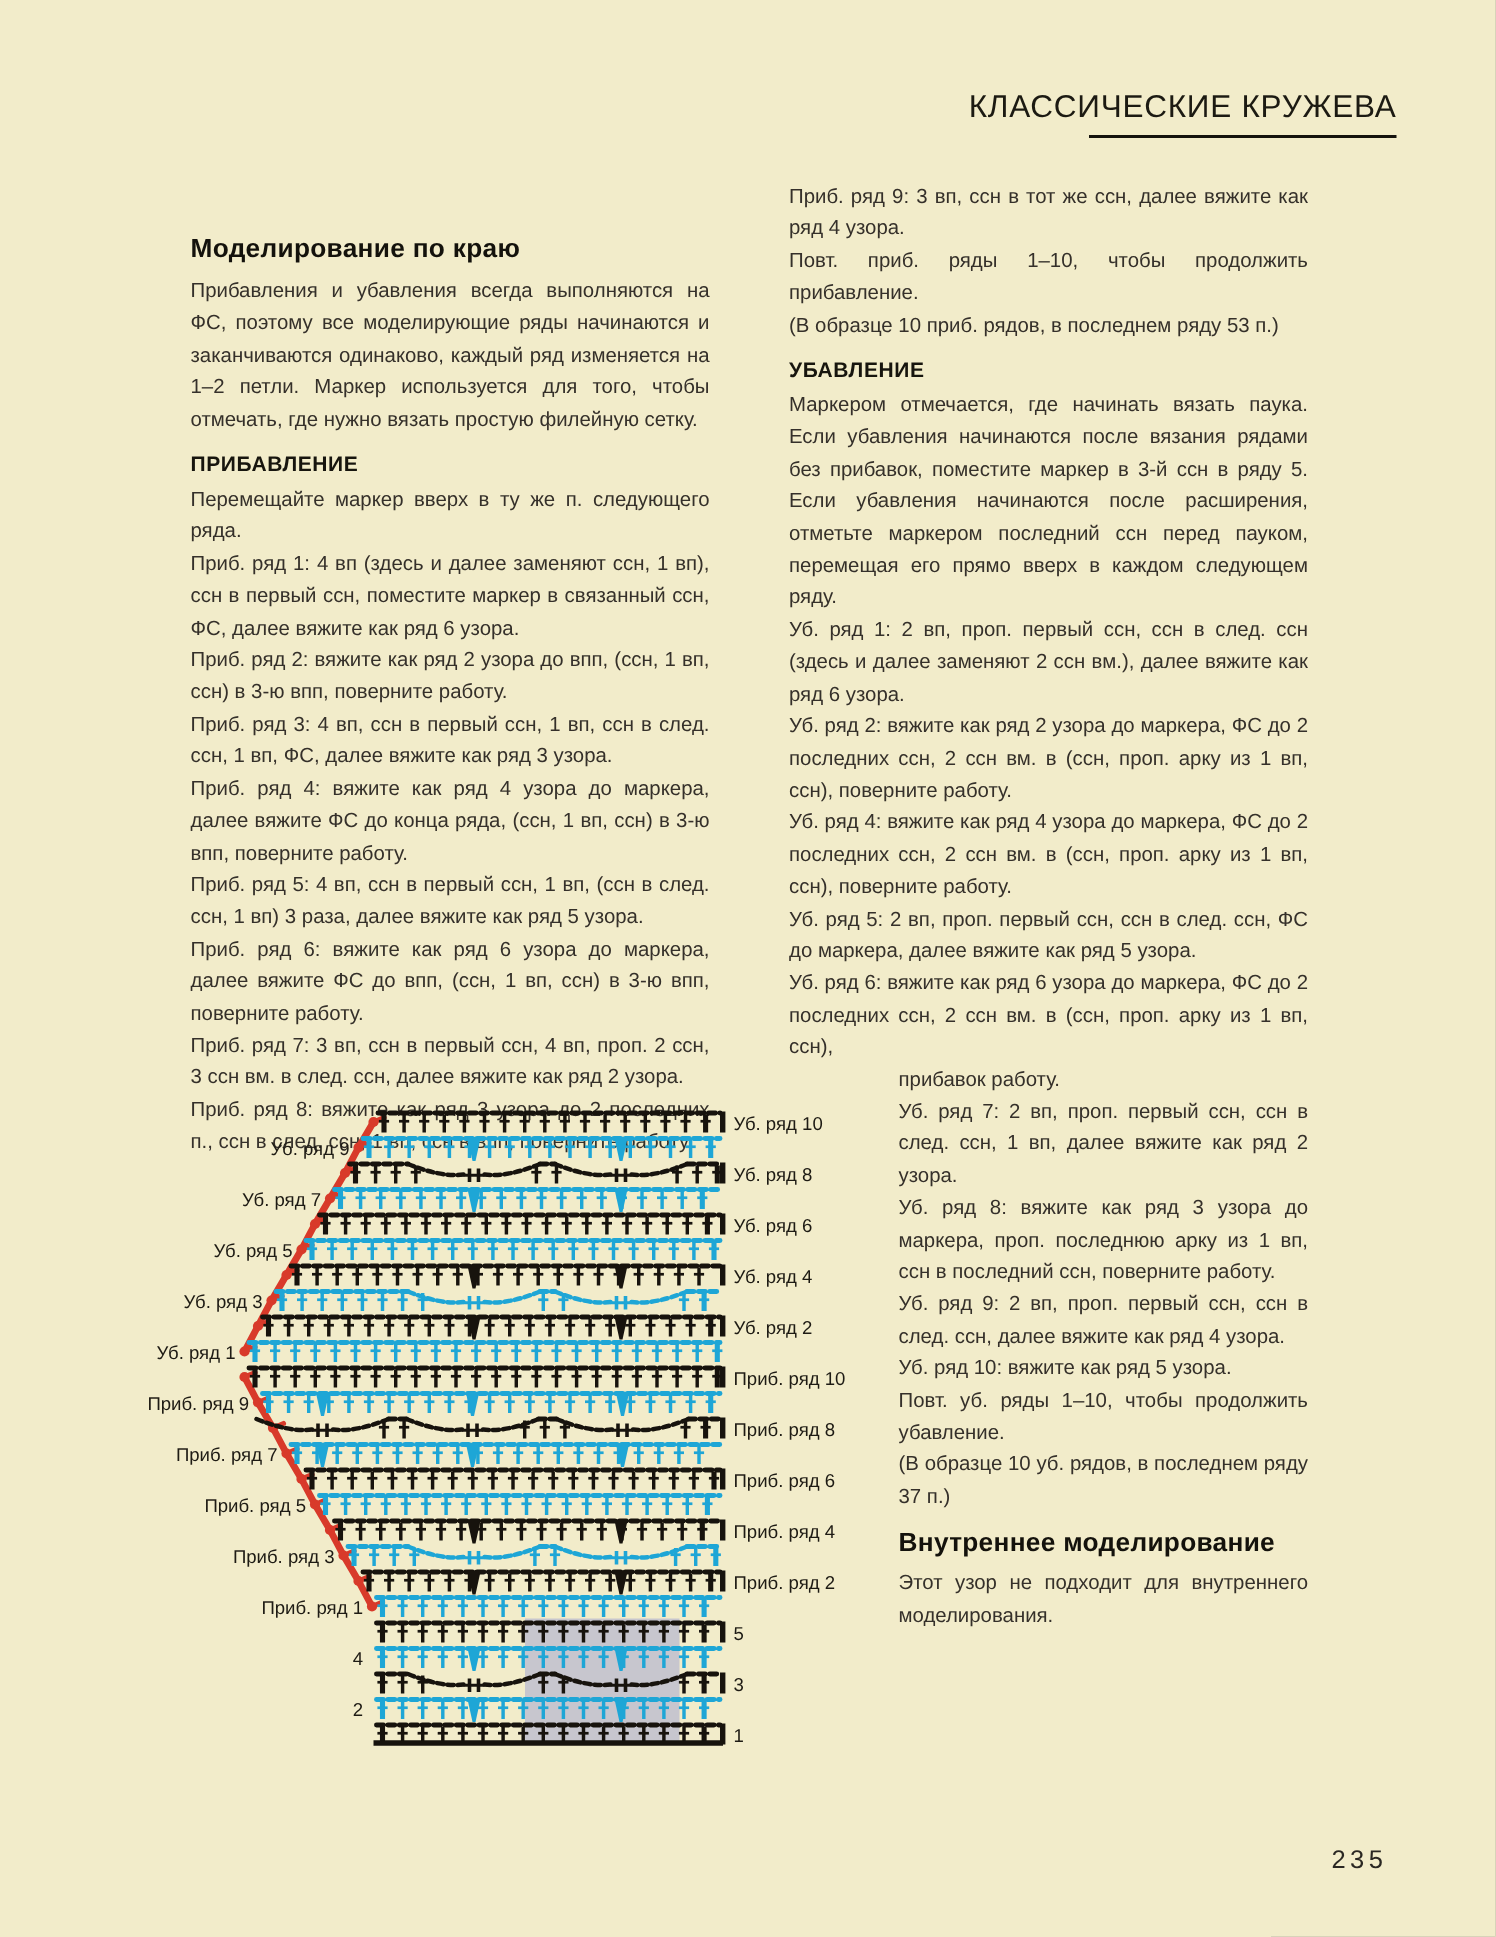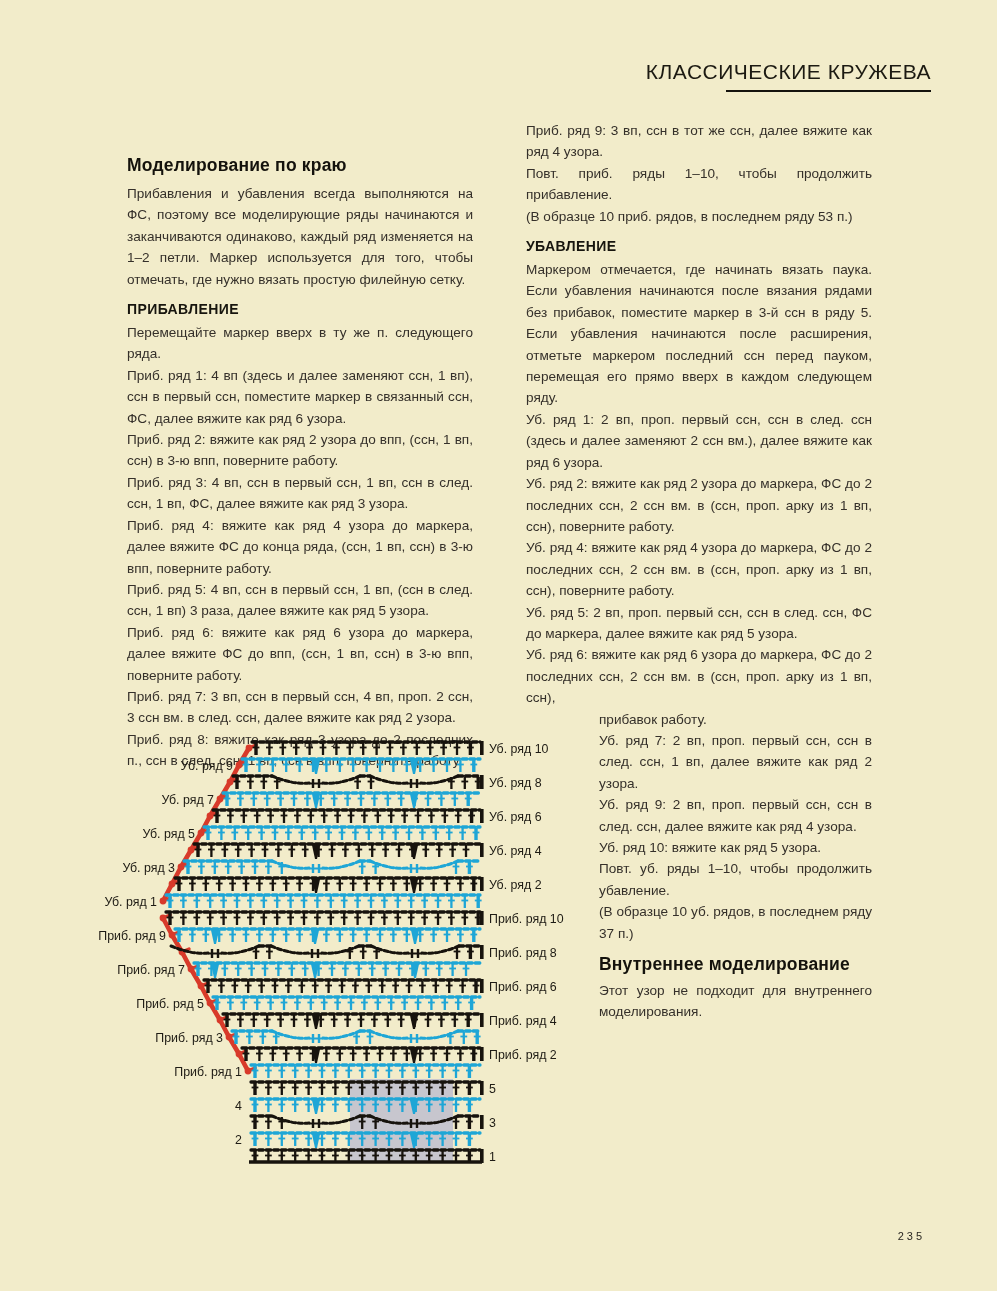--- a/index.html
+++ b/index.html
@@ -40,21 +40,21 @@
   h1.inner-title{margin-top:9px;margin-bottom:4px;}
   
   .diagram-svg{position:absolute;left:88px;top:726px;}
   .diagram-label{
     font-family:"Liberation Sans",sans-serif;
     font-size:12.4px;fill:#1e1b14;
   }
   
   .page-number{
     position:absolute;right:72px;top:1230px;
-    font-size:11px;letter-spacing:3px;color:#2a2722;text-align:center;
+    font-size:17px;letter-spacing:3px;color:#2a2722;text-align:center;
   }
 </style>
 </head>
 <body>
 
 <div class="page">
 
   <div class="running-head">
     <div class="rh-title">КЛАССИЧЕСКИЕ КРУЖЕВА</div>
     <div class="rh-rule"></div>
@@ -89,20 +89,21 @@
         <p>Уб. ряд 1: 2 вп, проп. первый ссн, ссн в след. ссн (здесь и далее заменяют 2 ссн вм.), далее вяжите как ряд 6 узора.</p>
         <p>Уб. ряд 2: вяжите как ряд 2 узора до маркера, ФС до 2 последних ссн, 2 ссн вм. в (ссн, проп. арку из 1 вп, ссн), поверните работу.</p>
         <p>Уб. ряд 4: вяжите как ряд 4 узора до маркера, ФС до 2 последних ссн, 2 ссн вм. в (ссн, проп. арку из 1 вп, ссн), поверните работу.</p>
         <p>Уб. ряд 5: 2 вп, проп. первый ссн, ссн в след. ссн, ФС до маркера, далее вяжите как ряд 5 узора.</p>
         <p>Уб. ряд 6: вяжите как ряд 6 узора до маркера, ФС до 2 последних ссн, 2 ссн вм. в (ссн, проп. арку из 1 вп, ссн),</p>
       </div>
     <div class="narrow-block">
       <div>
           <p>прибавок работу.</p>
           <p>Уб. ряд 7: 2 вп, проп. первый ссн, ссн в след. ссн, 1 вп, далее вяжите как ряд 2 узора.</p>
+          <p>Уб. ряд 8: вяжите как ряд 3 узора до маркера, проп. последнюю арку из 1 вп, ссн в последний ссн, поверните работу.</p>
           <p>Уб. ряд 9: 2 вп, проп. первый ссн, ссн в след. ссн, далее вяжите как ряд 4 узора.</p>
           <p>Уб. ряд 10: вяжите как ряд 5 узора.</p>
         </div>
       <p>Повт. уб. ряды 1–10, чтобы продолжить убавление.</p>
       <p class="note">(В образце 10 уб. рядов, в последнем ряду 37 п.)</p>
       <h1 class="sec-title inner-title">Внутреннее моделирование</h1>
       <p>Этот узор не подходит для внутреннего моделирования.</p>
     </div>
   </div>
 

